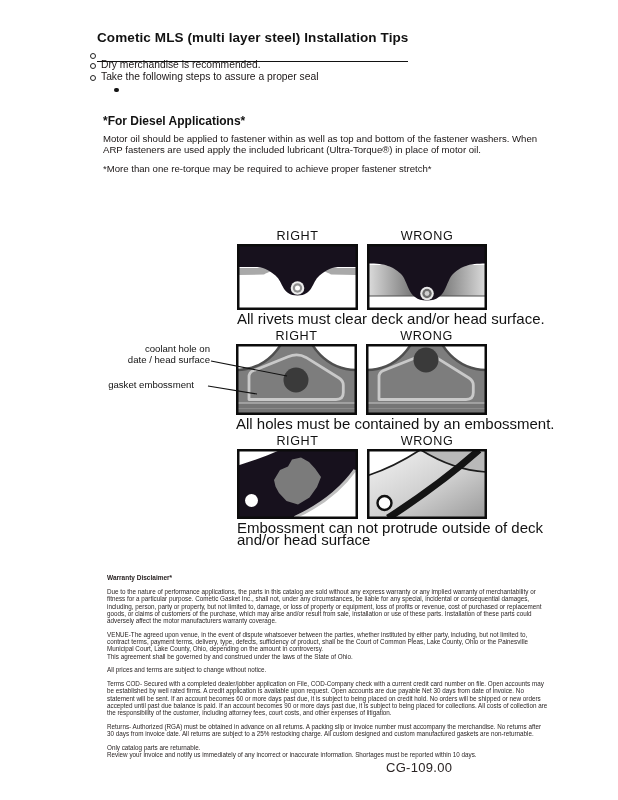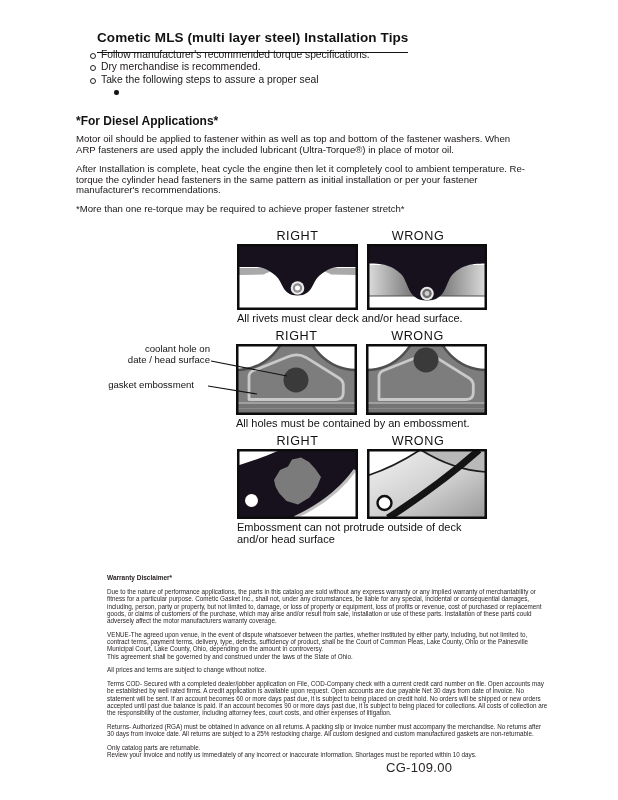--- a/index.html
+++ b/index.html
@@ -5,71 +5,69 @@
   html,body{margin:0;padding:0;}
   body{
     width:618px;height:800px;position:relative;overflow:hidden;
     background:#ffffff;color:#1c1717;
     font-family:"Liberation Sans", sans-serif;
     -webkit-font-smoothing:antialiased;
   }
   .abs{position:absolute;}
   .page-title{
     font-size:13.5px;font-weight:bold;color:#121212;
-    border-bottom:1.6px solid #121212;padding-bottom:7px;display:inline-block;
+    border-bottom:1.6px solid #121212;padding-bottom:16px;display:inline-block;
     letter-spacing:0.1px;
   }
   .tips{font-size:10.3px;line-height:12.4px;width:470px;}
   .tip-row{display:flex;align-items:flex-start;}
   .o-dot{width:4px;height:4px;border:1.1px solid #222;border-radius:50%;display:inline-block;margin:4px 5px 0 0;flex:none;}
   .f-dot{width:4.5px;height:4.5px;background:#141414;border-radius:50%;display:inline-block;margin:4px 5px 0 0;flex:none;}
   .sub{margin-left:24px;}
   .diesel{width:455px;font-size:9.6px;line-height:10.4px;}
   .diesel h2{font-size:12px;margin:0 0 8px 0;color:#121212;}
   .diesel p{margin:0 0 9px 0;}
   .diag-label{font-size:12.6px;color:#121212;text-align:center;letter-spacing:0.6px;}
-  .caption{font-size:11px;color:#121212;white-space:pre-line;margin-top:3px;line-height:11.6px;}
+  .caption{font-size:15px;color:#121212;white-space:pre-line;margin-top:3px;line-height:11.6px;}
   .boxes{display:flex;gap:9px;margin-top:1px;}
-  .labels{display:flex;}
+  .labels{display:flex;gap:9px;}
   .side-label{font-size:9.6px;line-height:10.6px;text-align:right;width:94px;white-space:pre-line;color:#121212;}
   .fineprint{width:442px;color:#2b2525;}
   .fineprint h3{font-size:6.5px;margin:0 0 7px 0;color:#221c1c;}
   .fineprint p{font-size:6.3px;line-height:7.25px;margin:0 0 6.5px 0;white-space:pre-line;}
   .page-num{font-size:13px;color:#2a2424;letter-spacing:0.3px;}
   svg{display:block;}
 </style>
 </head>
 <body>
 
 <div class="abs" style="left:97px;top:28px">
   <span class="page-title">Cometic MLS (multi layer steel) Installation Tips</span>
 </div>
 
 <div class="abs tips" style="left:90px;top:49px">
   <div class="tip-row">
     <span class="o-dot"></span>
-    <span>Follow manufacturer's recommended torque specifications.</span>
   </div>
   <div class="tip-row">
     <span class="o-dot"></span>
     <span>Dry merchandise is recommended.</span>
   </div>
   <div class="tip-row">
     <span class="o-dot"></span>
     <span>Take the following steps to assure a proper seal</span>
   </div>
   <div class="tip-row sub">
     <span class="f-dot"></span>
   </div>
 </div>
 
-<div class="abs diesel" style="left:76px;top:116px">
+<div class="abs diesel" style="left:103px;top:116px">
   <h2>*For Diesel Applications*</h2>
   <p>Motor oil should be applied to fastener within as well as top and bottom of the fastener washers. When ARP fasteners are used apply the included lubricant (Ultra-Torque®) in place of motor oil.</p>
-  <p>After Installation is complete, heat cycle the engine then let it completely cool to ambient temperature. Re-torque the cylinder head fasteners in the same pattern as initial installation or per your fastener manufacturer's recommendations.</p>
   <p>*More than one re-torque may be required to achieve proper fastener stretch*</p>
 </div>
 
 <div class="abs" style="left:237px;top:229px">
   <div class="labels">
     <div class="diag-label" style="width:121px">RIGHT</div>
     <div class="diag-label" style="width:120px">WRONG</div>
   </div>
   <div class="boxes">
     <svg width="121" height="66" viewBox="0 0 121 66">

